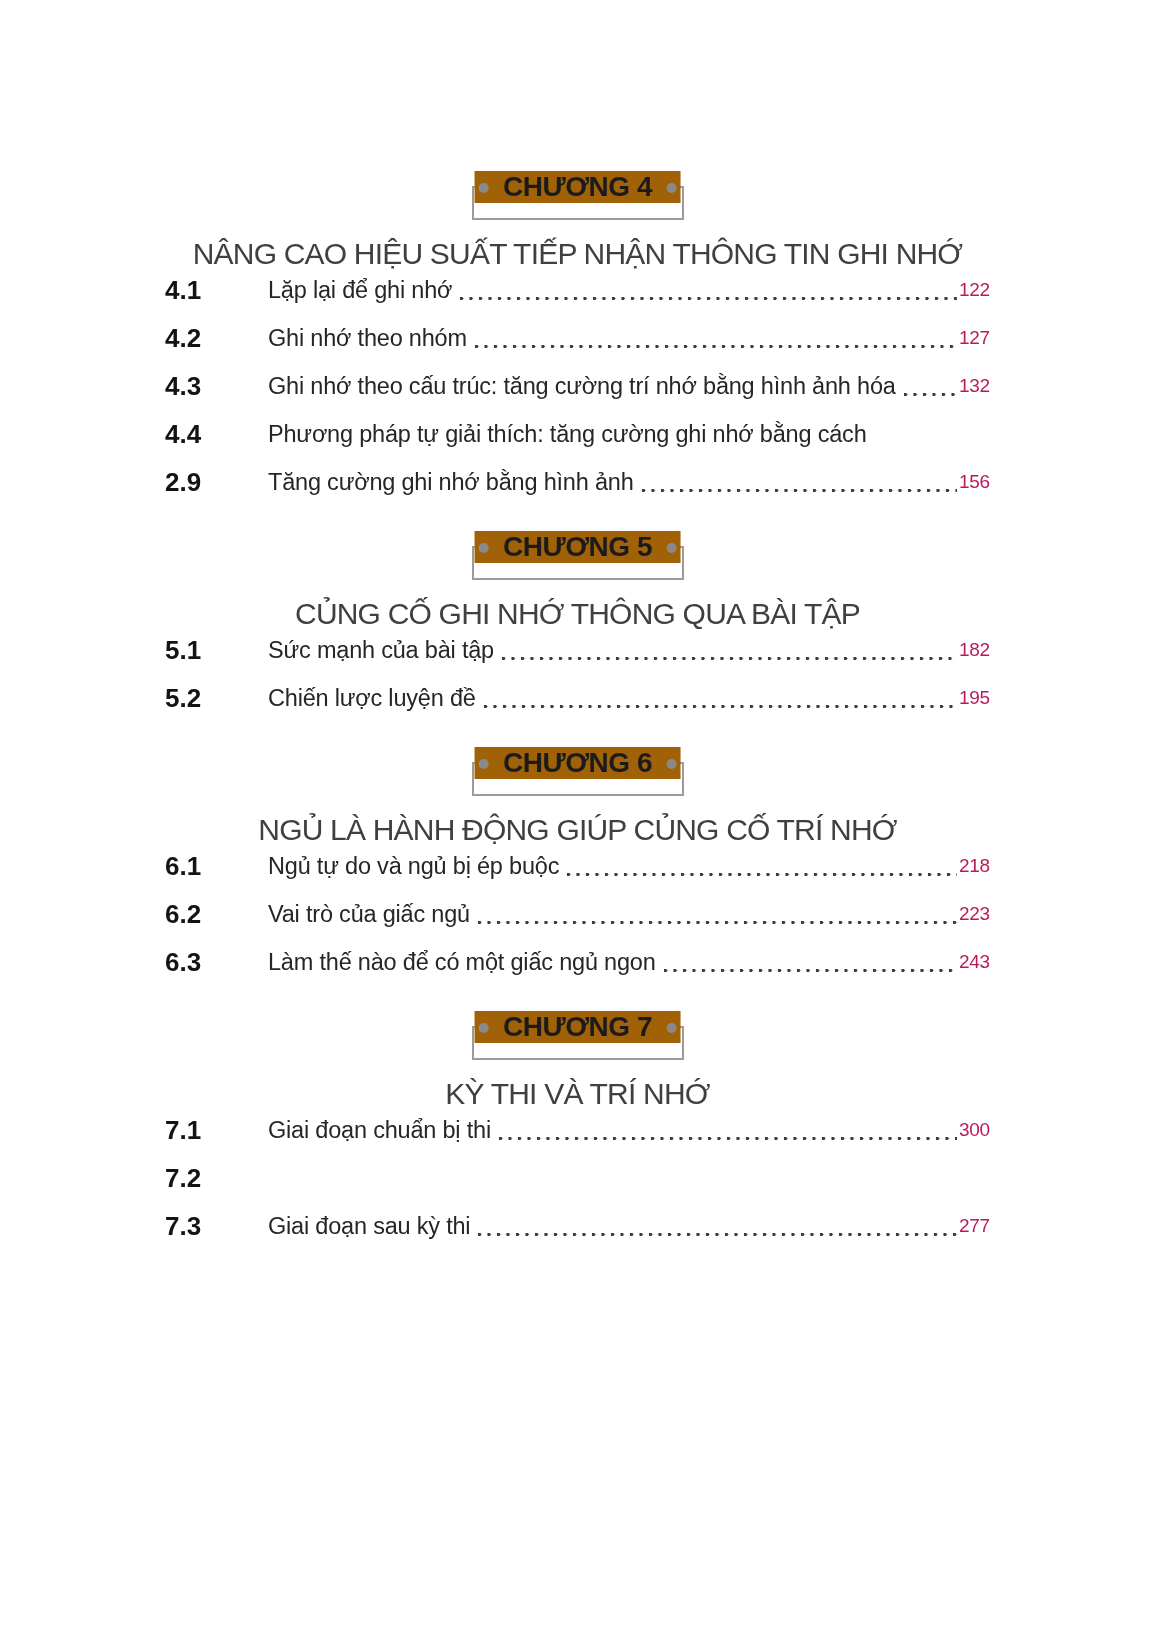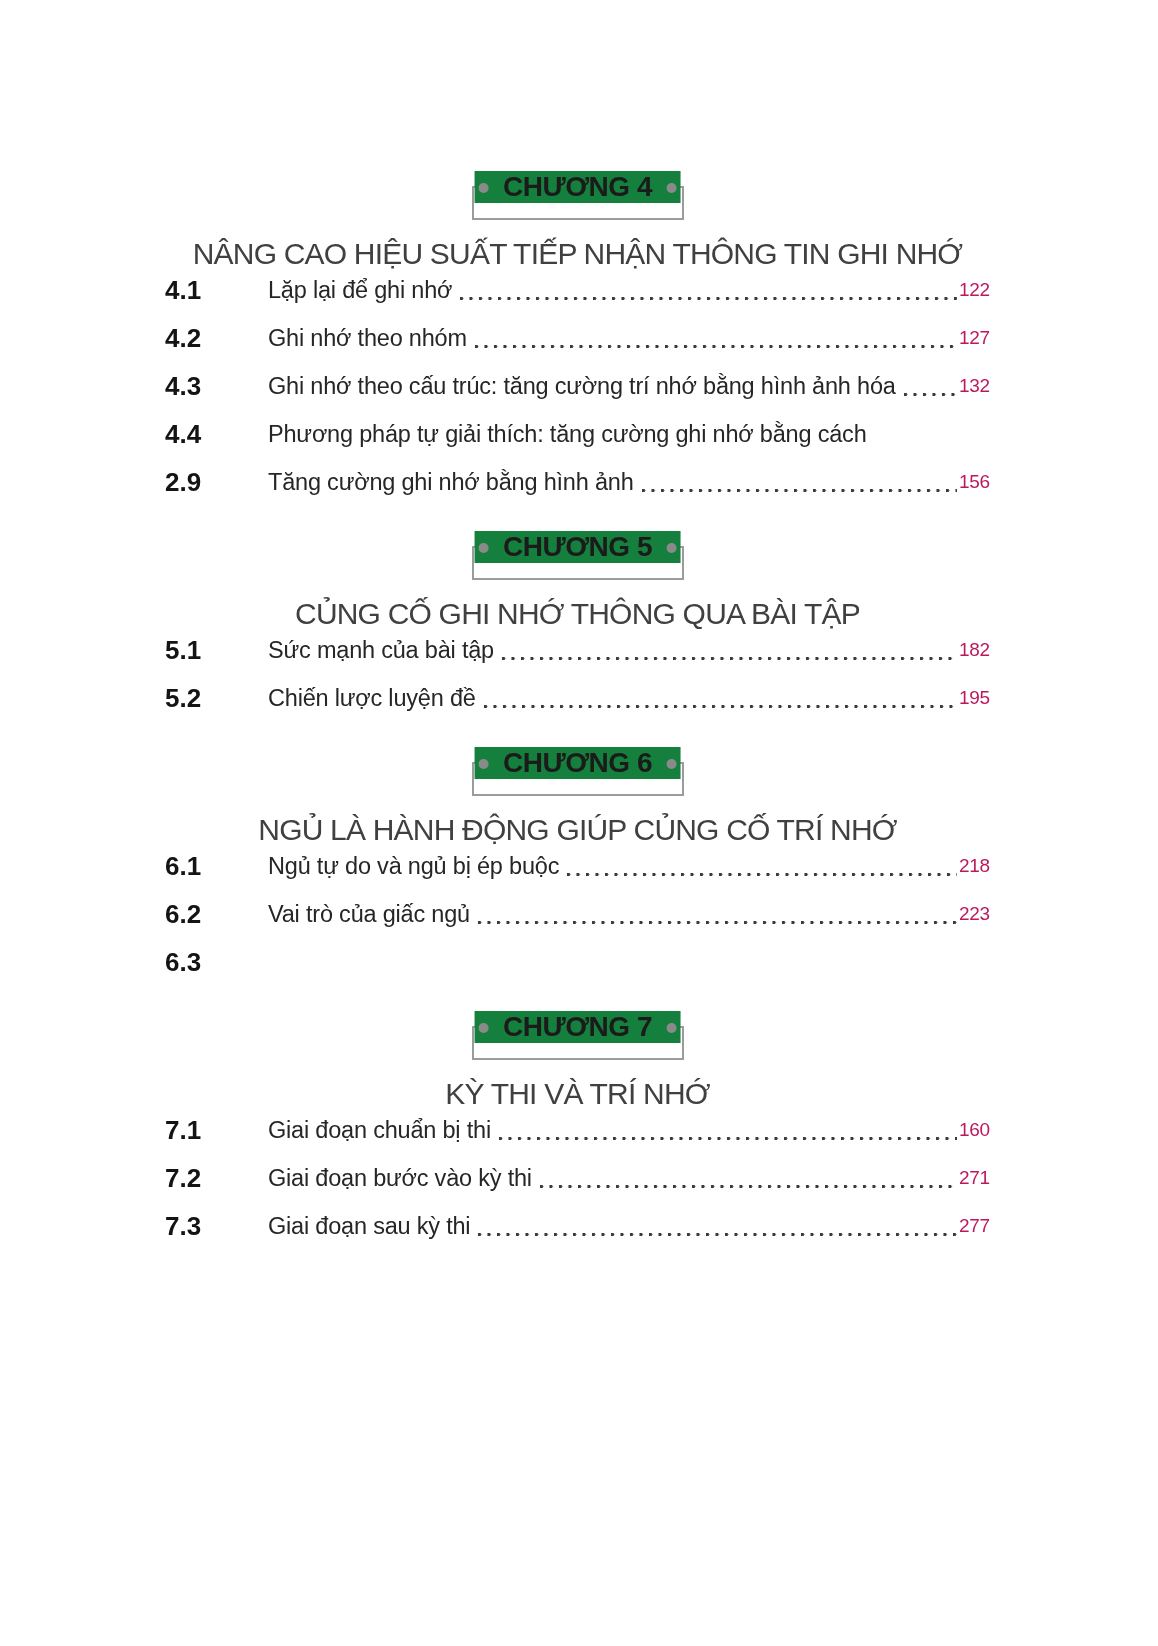--- a/index.html
+++ b/index.html
@@ -24,21 +24,21 @@
     width: 212px;
     height: 34px;
     box-sizing: border-box;
     border: 2px solid var(--badge-border, #9b9b9b);
   }
   .badge-label-row {
     position: absolute;
     left: 50%;
     top: -17px;
     transform: translateX(-50%);
-    background: #15803d;
+    background: #a16207;
     display: flex;
     align-items: center;
     gap: 15px;
     padding: 0 4px;
     white-space: nowrap;
   }
   .badge-text {
     font-size: 28px;
     font-weight: 700;
     letter-spacing: -0.5px;
@@ -235,20 +235,27 @@
   <div class="entry-line">
     <span class="entry-text">Vai trò của giấc ngủ</span>
     <span class="leader"></span>
     <span class="page-num">223</span>
   </div>
 </div>
   </div>
 
   <div class="entry">
     <div class="entry-num">6.3</div>
+    <div class="entry-body">
+  <div class="entry-line">
+    <span class="entry-text">Làm thế nào để có một giấc ngủ ngon</span>
+    <span class="leader"></span>
+    <span class="page-num">243</span>
+  </div>
+</div>
   </div>
 </div>
   </section>
 
   <section class="chapter">
     <div class="badge-wrap">
       <div class="badge-box">
         <div class="badge-label-row">
           <span class="badge-dot"></span>
           <span class="badge-text">CHƯƠNG 7</span>
@@ -257,34 +264,27 @@
       </div>
     </div>
     <h2 class="chapter-title">KỲ THI VÀ TRÍ NHỚ</h2>
     <div class="entries">
   <div class="entry">
     <div class="entry-num">7.1</div>
     <div class="entry-body">
   <div class="entry-line">
     <span class="entry-text">Giai đoạn chuẩn bị thi</span>
     <span class="leader"></span>
-    <span class="page-num">160</span>
+    <span class="page-num">300</span>
   </div>
 </div>
   </div>
 
   <div class="entry">
     <div class="entry-num">7.2</div>
-    <div class="entry-body">
-  <div class="entry-line">
-    <span class="entry-text">Giai đoạn bước vào kỳ thi</span>
-    <span class="leader"></span>
-    <span class="page-num">271</span>
-  </div>
-</div>
   </div>
 
   <div class="entry">
     <div class="entry-num">7.3</div>
     <div class="entry-body">
   <div class="entry-line">
     <span class="entry-text">Giai đoạn sau kỳ thi</span>
     <span class="leader"></span>
     <span class="page-num">277</span>
   </div>

